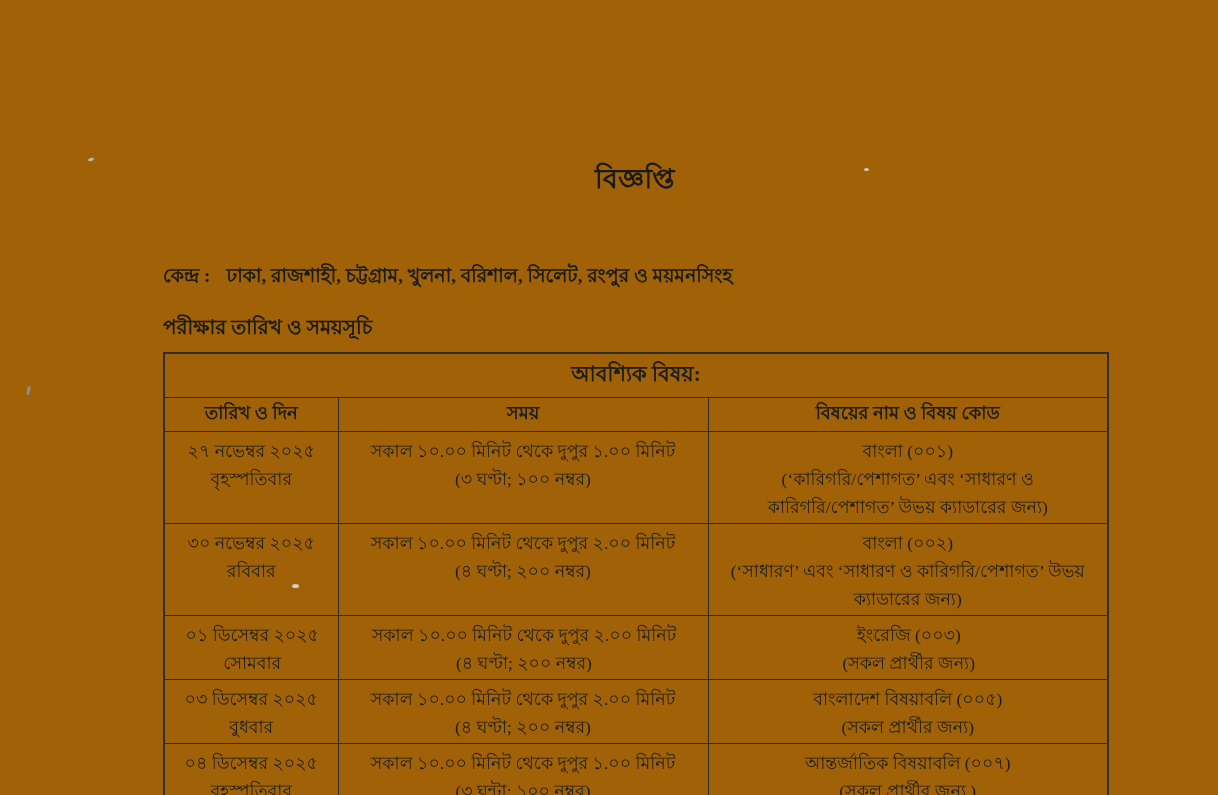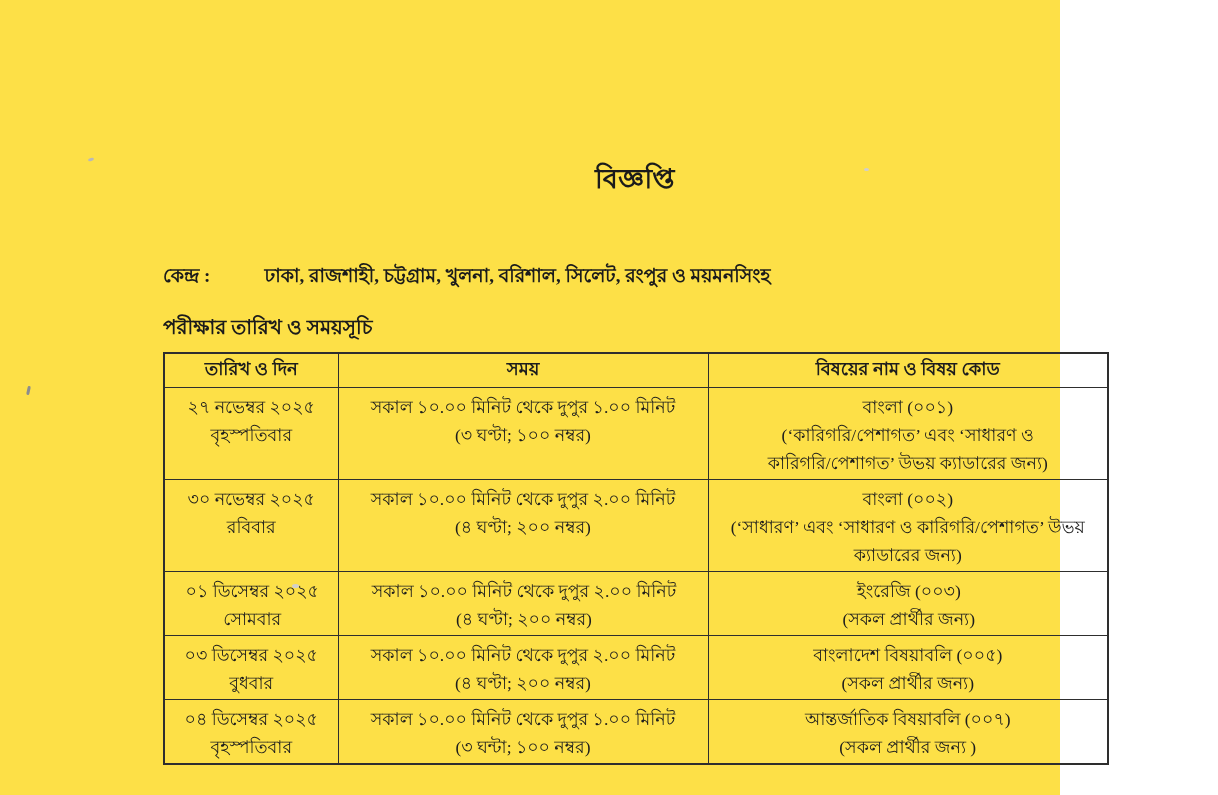--- a/index.html
+++ b/index.html
@@ -4,39 +4,39 @@
 <style>
   * { margin:0; padding:0; box-sizing:border-box; }
   html,body { width:1218px; height:795px; }
   body {
     background:#ffffff;
     overflow:hidden;
     font-family:"Liberation Serif","DejaVu Serif",serif;
     color:#1b1b1b;
     -webkit-font-smoothing:antialiased;
   }
-  .sheet { position:relative; width:1060px; height:795px; background:#fde047; }
+  .sheet { position:relative; width:1218px; height:795px; background:#a16207; }
 
   
   .speck { position:absolute; background:#b9b9b9; border-radius:50%; }
   .speck1 { left:88px;  top:158px; width:6px; height:3px; transform:rotate(-15deg); }
   .speck2 { left:27px;  top:386px; width:3px; height:9px; background:#8d8d8d; transform:rotate(12deg); border-radius:2px; }
   .speck3 { left:292px; top:584px; width:7px; height:4px; background:#d2cfca; }
   .speck4 { left:864px; top:168px; width:5px; height:3px; background:#cfcfcf; }
 
   .doc-title {
     position:absolute; left:163px; top:158px; width:944px;
     text-align:center; font-size:27px; font-weight:700; letter-spacing:0.5px;
   }
   .meta-line {
     position:absolute; left:163px; display:flex; align-items:baseline;
     font-size:19px; font-weight:700;
   }
   .meta-subject { top:214px; }
-  .meta-centers { top:261px;gap:38px; }
+  .meta-centers { top:261px; }
   .meta-label { flex:0 0 auto; }
   .meta-text  { margin-left:16px; }
 
   .table-caption {
     position:absolute; left:163px; top:312px; width:944px;
     text-align:left; font-size:20px; font-weight:700;
   }
 
   table.schedule {
     position:absolute; left:163px; top:352px; width:944px;
@@ -88,20 +88,23 @@
 
   <div class="table-caption">পরীক্ষার তারিখ ও সময়সূচি</div>
 
   <table class="schedule">
     <colgroup>
         <col class="c-date">
         <col class="c-time">
         <col class="c-subj">
       </colgroup>
     <thead>
+      <tr>
+        <th class="section-header" colspan="3">আবশ্যিক বিষয়:</th>
+      </tr>
       <tr class="col-head">
         <th>তারিখ ও দিন</th>
         <th>সময়</th>
         <th>বিষয়ের নাম ও বিষয় কোড</th>
       </tr>
     </thead>
     <tbody>
       <tr class="r1">
         <td class="cell">
           <div class="ln">২৭ নভেম্বর ২০২৫</div>

